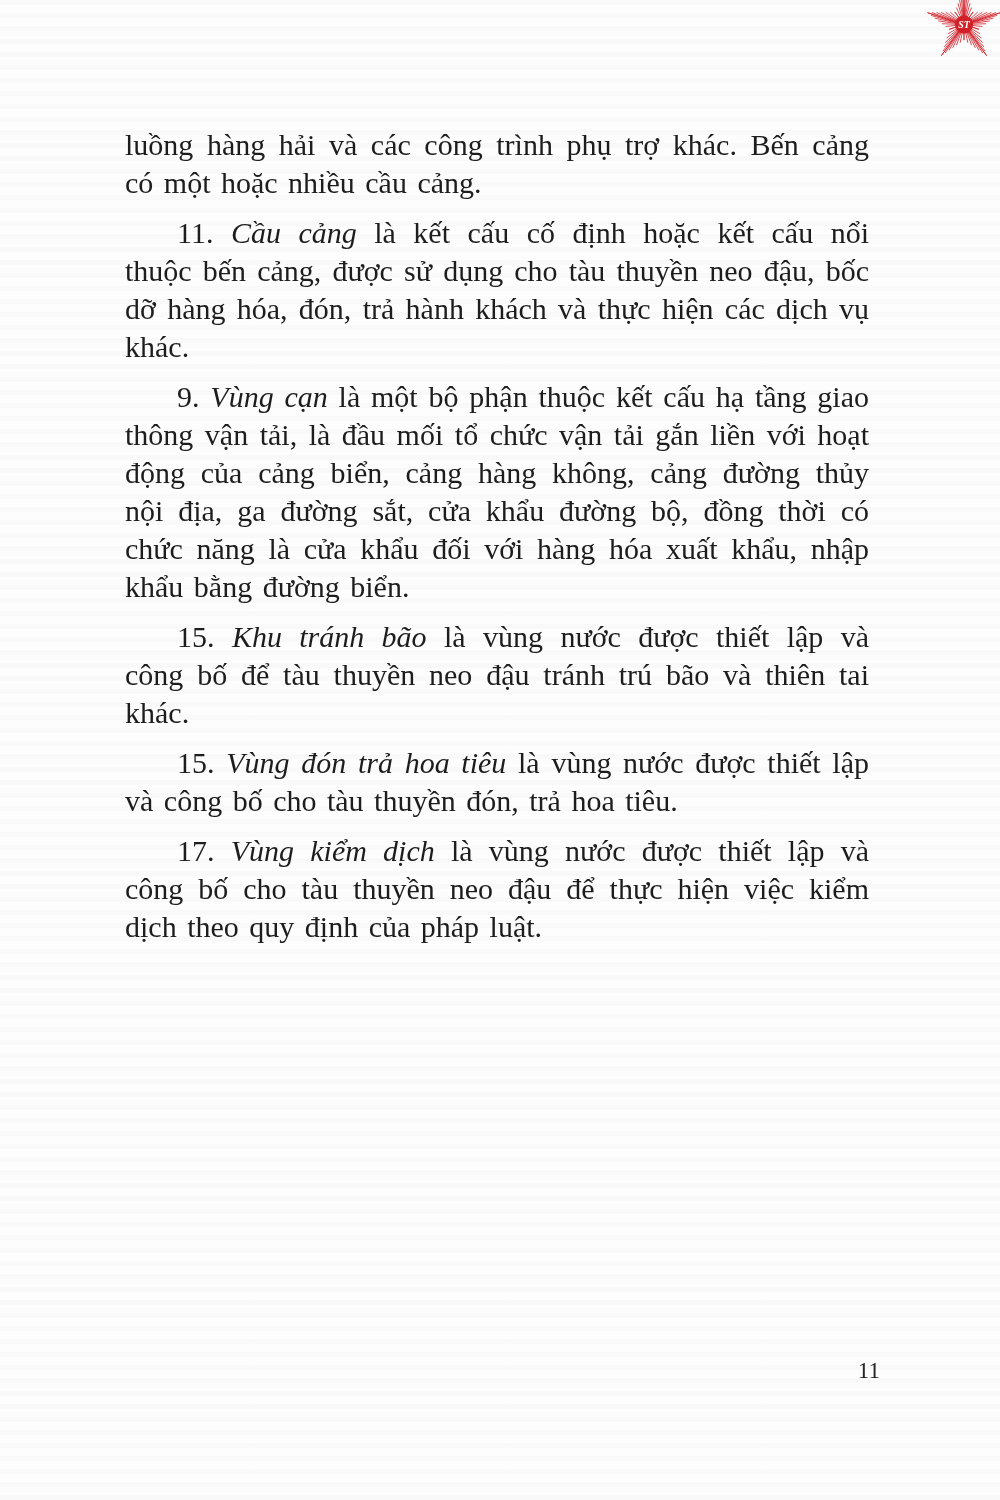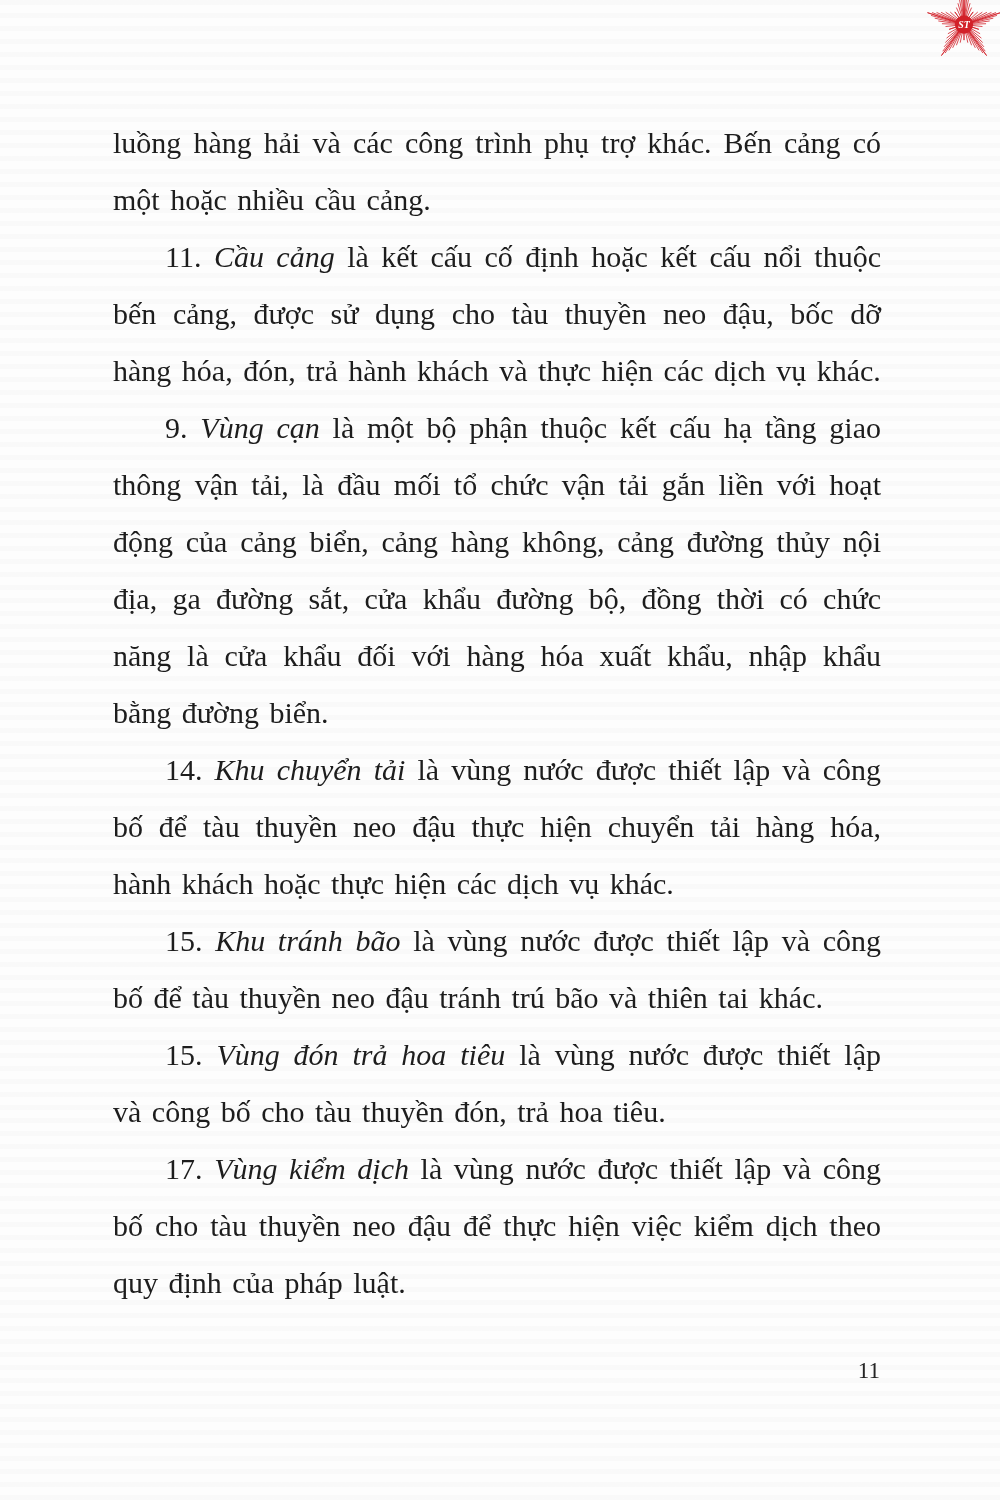--- a/index.html
+++ b/index.html
@@ -39,23 +39,23 @@
     text-anchor: middle;
   }
   .content {
     position: absolute;
     left: 113px;
     right: 119px;
     top: 114px;
     color: #1d1d1d;
   }
   p.para {
-    margin: 0;
+    margin: 12px;
     font-size: 30px;
-    line-height: 57px;
+    line-height: 38px;
     text-align: justify;
     word-spacing: 3px;
   }
   p.indent { text-indent: 52px; }
   .lead { font-style: italic; }
   .pagenum {
     position: absolute;
     right: 120px;
     top: 1358px;
     font-size: 23px;
@@ -148,21 +148,20 @@
 
   <main class="content">
 
     <p class="para"><span>luồng hàng hải và các công trình phụ trợ khác. Bến cảng có một hoặc nhiều cầu cảng.</span></p>
 
     <p class="para indent"><span>11.</span> <span class="lead">Cầu cảng</span> <span>là kết cấu cố định hoặc kết cấu nổi thuộc bến cảng, được sử dụng cho tàu thuyền neo đậu, bốc dỡ hàng hóa, đón, trả hành khách và thực hiện các dịch vụ khác.</span></p>
 
     <p class="para indent"><span>9.</span> <span class="lead">Vùng cạn</span> <span>là một bộ phận thuộc kết cấu hạ tầng giao thông vận tải, là đầu mối tổ chức vận tải gắn liền với hoạt động của cảng biển, cảng hàng không, cảng đường thủy nội địa, ga đường sắt, cửa khẩu đường bộ, đồng thời có chức năng là cửa khẩu đối với hàng hóa xuất khẩu, nhập khẩu bằng đường biển.</span></p>
 
 
-    <p class="para indent"><span>14.</span> <span class="lead">Khu chuyển tải</span> <span>là vùng nước được thiết lập và công bố để tàu thuyền neo đậu thực hiện chuyển tải hàng hóa, hành khách hoặc thực hiện các dịch vụ khác.</span></p>
 
     <p class="para indent"><span>15.</span> <span class="lead">Khu tránh bão</span> <span>là vùng nước được thiết lập và công bố để tàu thuyền neo đậu tránh trú bão và thiên tai khác.</span></p>
 
     <p class="para indent"><span>15.</span> <span class="lead">Vùng đón trả hoa tiêu</span> <span>là vùng nước được thiết lập và công bố cho tàu thuyền đón, trả hoa tiêu.</span></p>
 
     <p class="para indent"><span>17.</span> <span class="lead">Vùng kiểm dịch</span> <span>là vùng nước được thiết lập và công bố cho tàu thuyền neo đậu để thực hiện việc kiểm dịch theo quy định của pháp luật.</span></p>
 
 
   </main>
 

